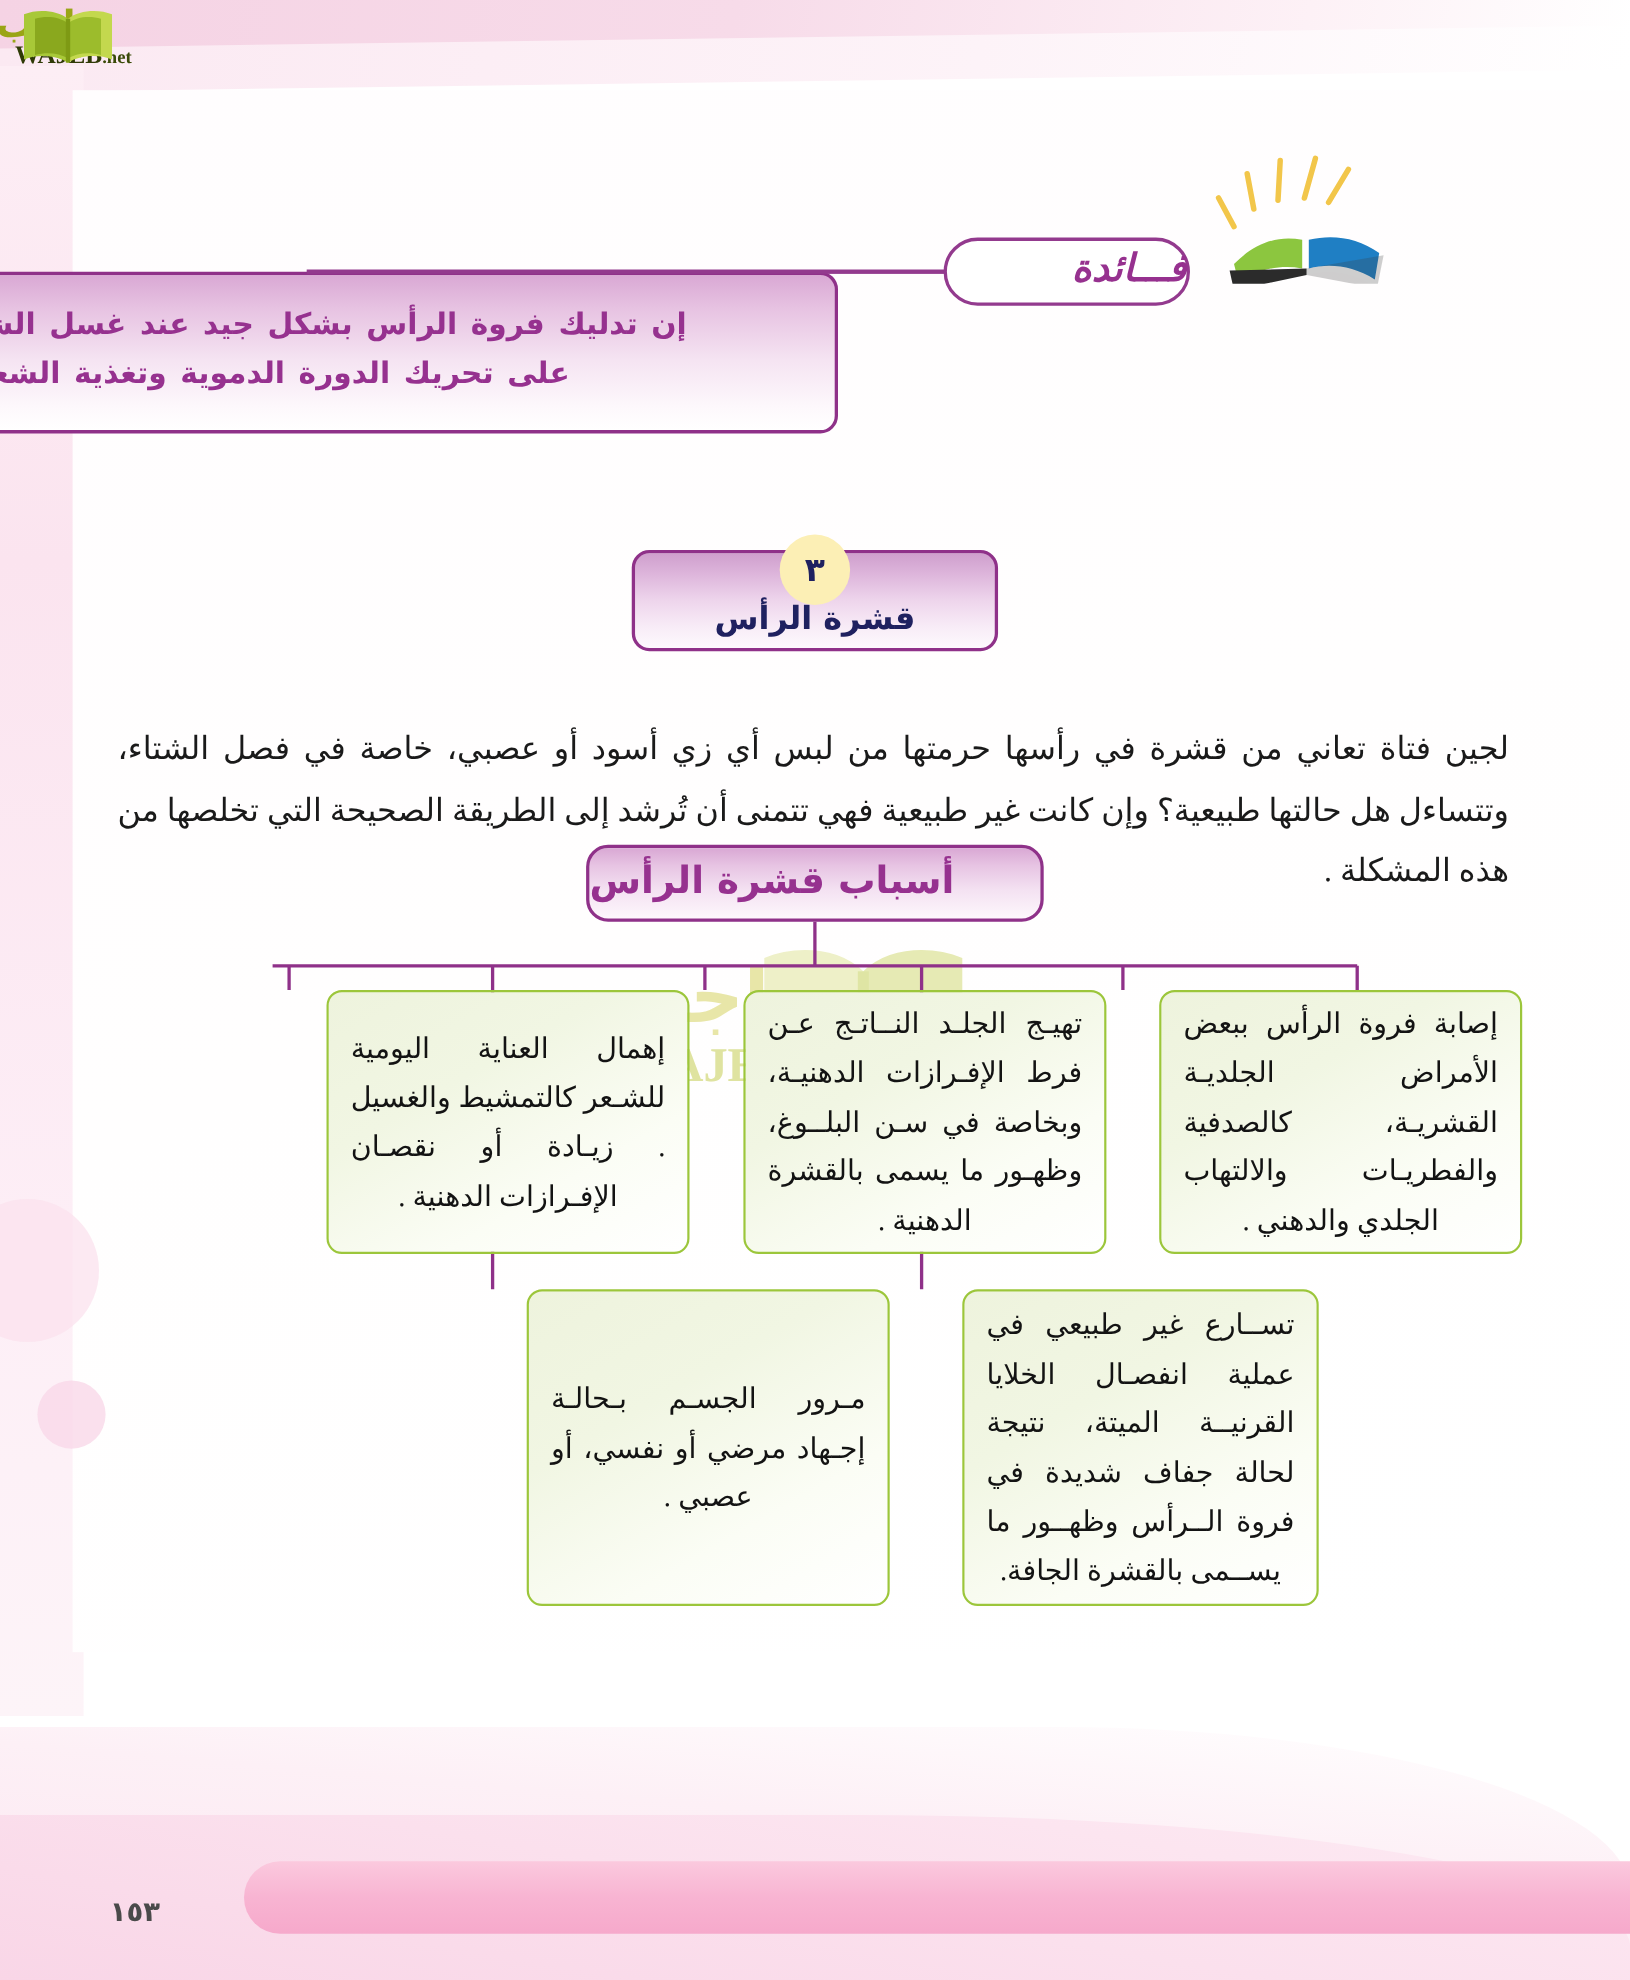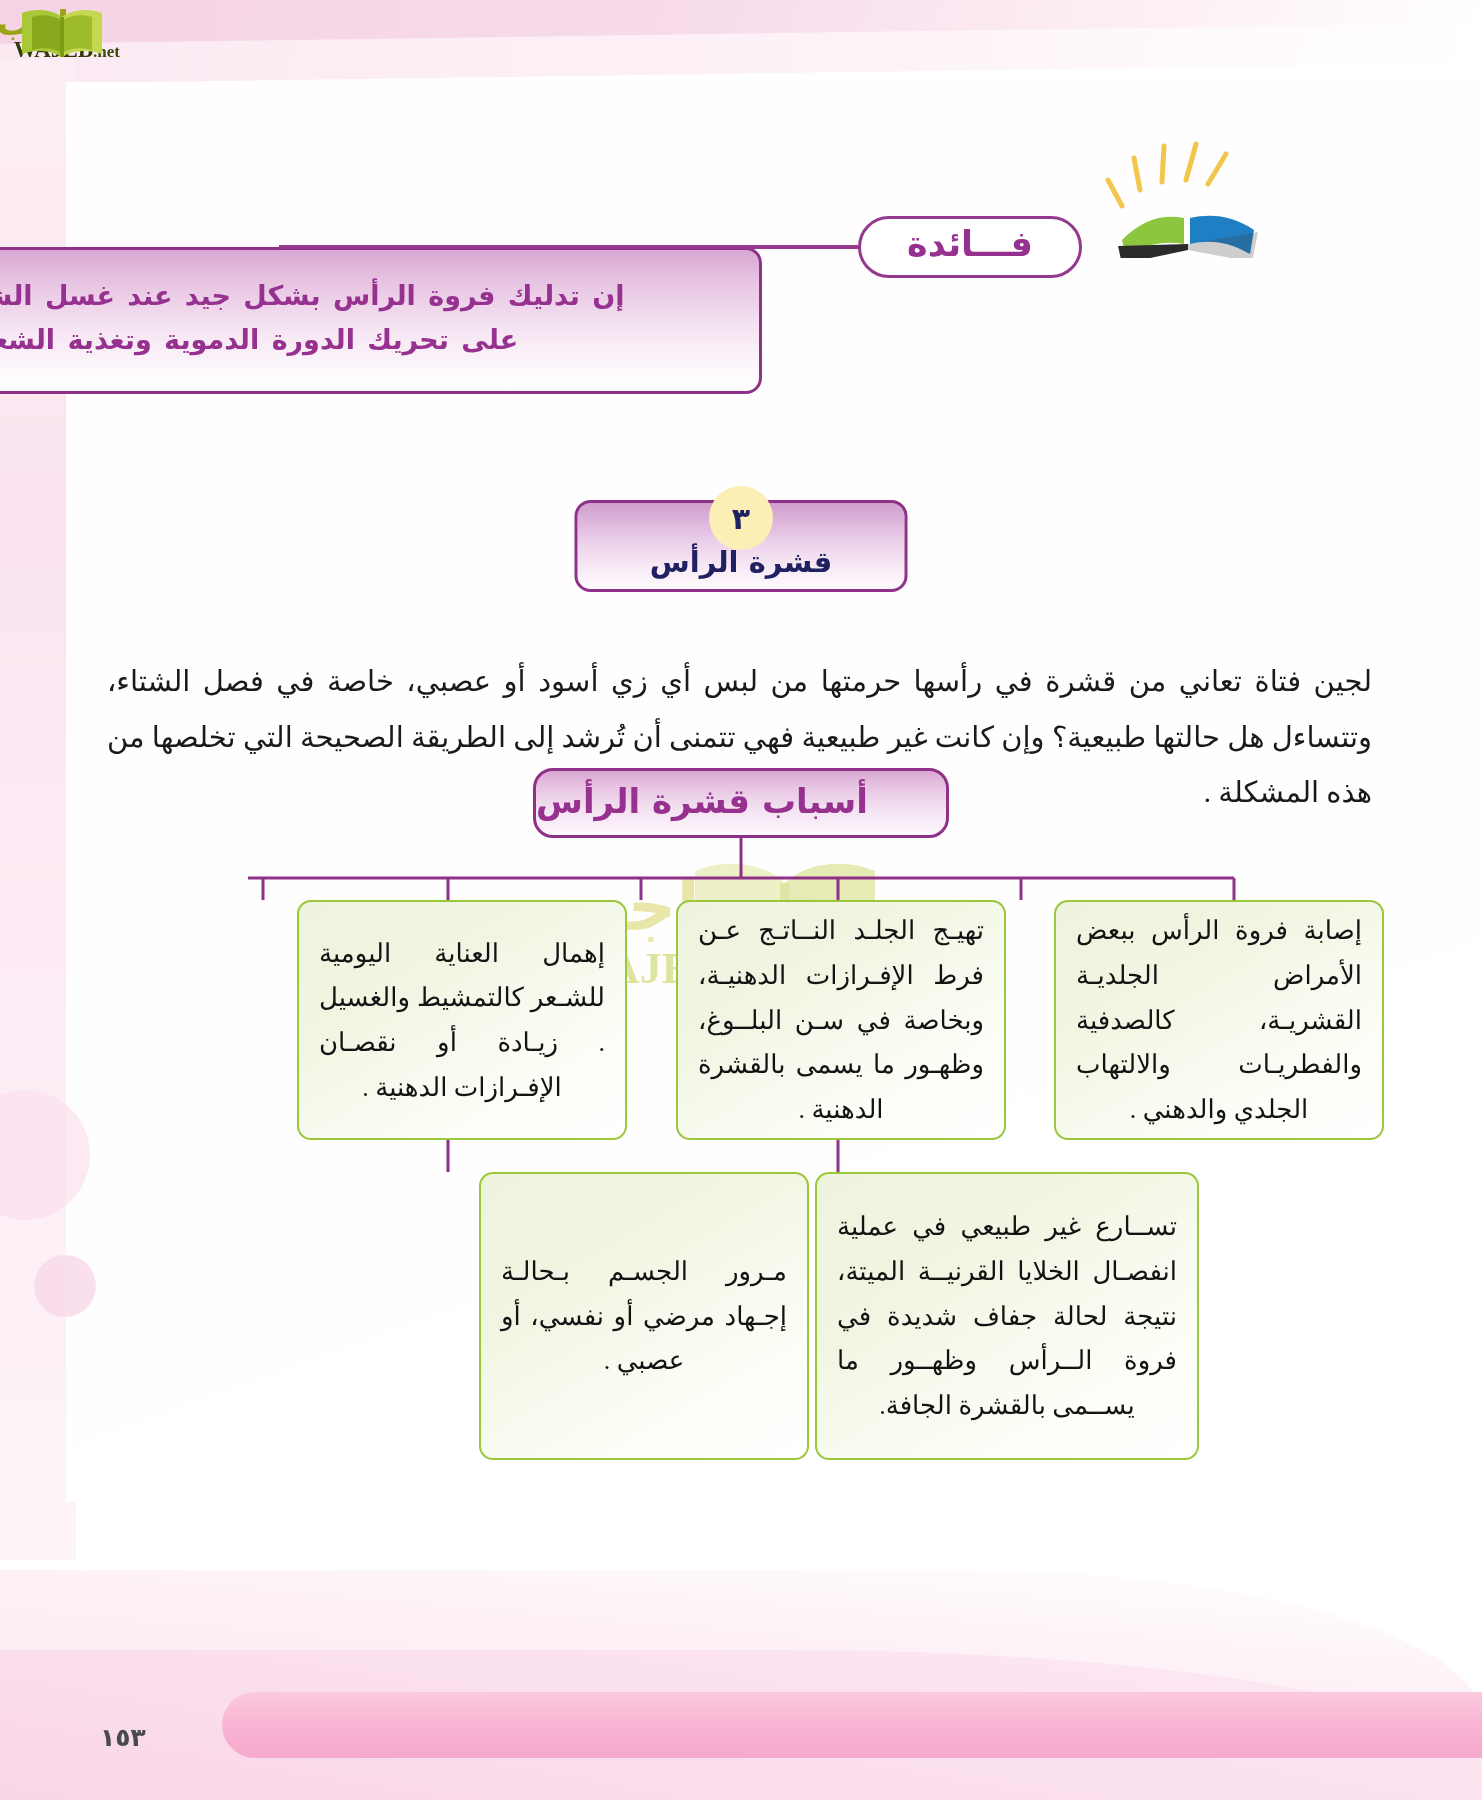--- a/index.html
+++ b/index.html
@@ -67,22 +67,23 @@
   .logo-book { position:absolute; left:8px; top:2px; width:92px; height:56px; }
 
   
   .faeda-wrap { position:absolute; right:210px; top:128px; z-index:30; }
   .faeda-book { position:absolute; right:-20px; top:0px; width:200px; height:130px; }
   .faeda-pill {
     position:absolute; right:190px; top:88px;
     width:224px; height:62px;
     background:#ffffff;
     border:3px solid #933a8e; border-radius:34px;
-    display:flex; align-items:center; justify-content:center;
+    display:flex; align-items:center; 
     z-index:33;
+    font-style:italic;
   }
   .faeda-pill span {
     font-family:"DejaVu Sans", sans-serif;
     font-size:35px; font-weight:bold; color:#96318f; letter-spacing:1px;
     line-height:1; padding-bottom:5px;
   }
   .faeda-rule {
     position:absolute; right:408px; top:117px; width:585px; height:4px;
     background:#933a8e; z-index:29;
   }
@@ -179,21 +180,21 @@
     margin:0; width:100%;
     font-family:"Liberation Serif", serif;
     font-size:26px; color:#131313; line-height:1.72;
     text-align:justify; text-align-last:center; direction:rtl;
   }
 
   .gb-r { right:98px;  top:140px; width:330px; height:240px; }
   .gb-c { right:476px; top:140px; width:330px; height:240px; }
   .gb-l { right:855px; top:140px; width:330px; height:240px; }
   .gb-b1 { right:673px; top:412px; width:330px; height:288px; }
-  .gb-b2 { right:283px; top:412px; width:384px; height:288px;margin-left:22px; }
+  .gb-b2 { right:283px; top:412px; width:324px; height:288px;margin-left:22px; }
 
   
   .footer-bar {
     position:absolute; left:222px; bottom:42px; width:1260px; height:66px;
     background:linear-gradient(180deg,#fbc9de 0%,#f8b4d2 50%,#f6a9cb 100%);
     border-top-left-radius:34px; border-bottom-left-radius:34px;
     z-index:30;
   }
   .page-no {
     position:absolute; left:100px; bottom:48px;

